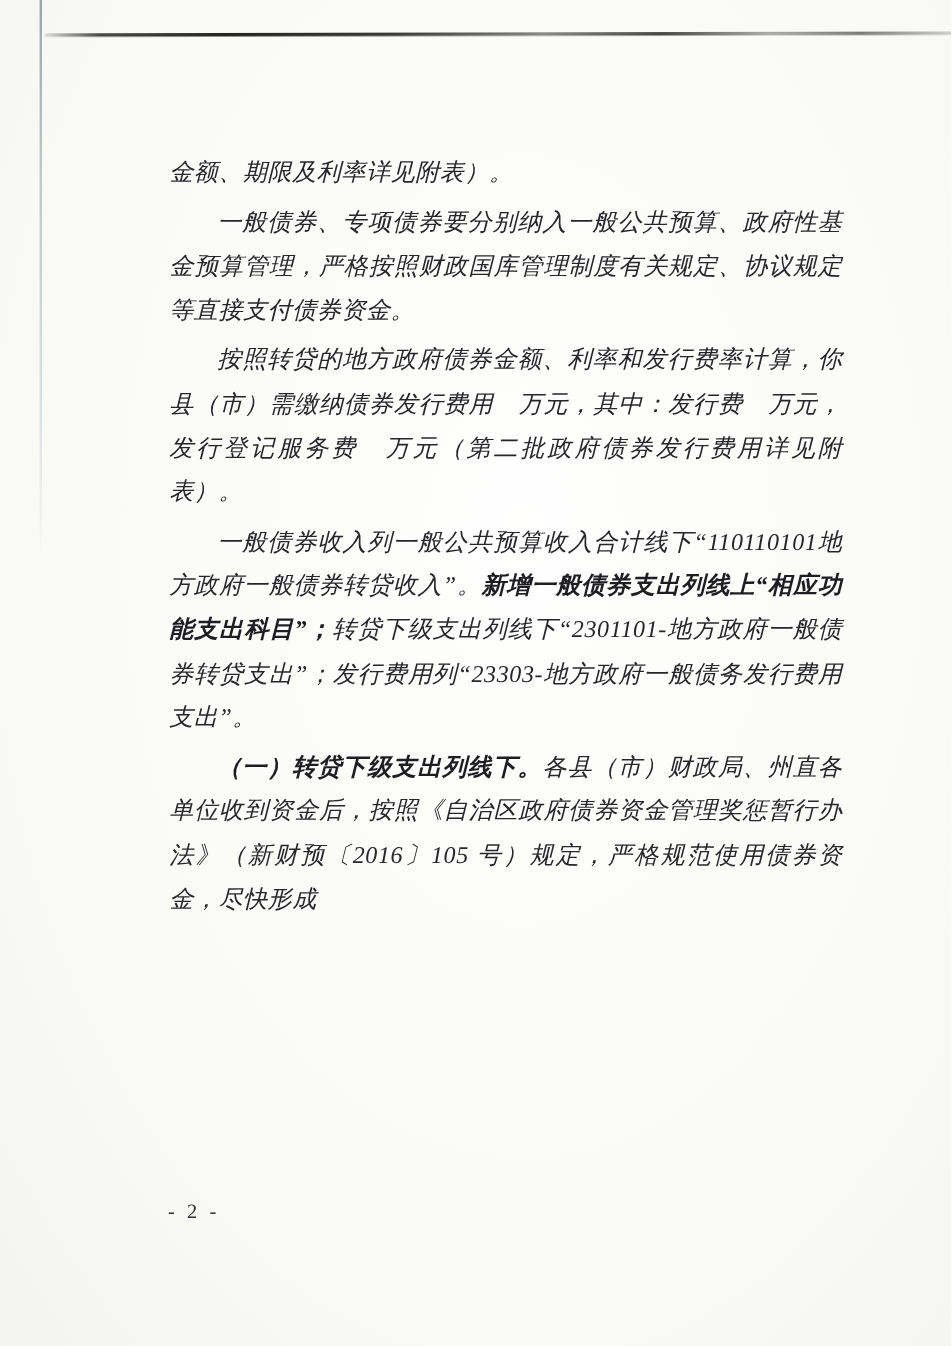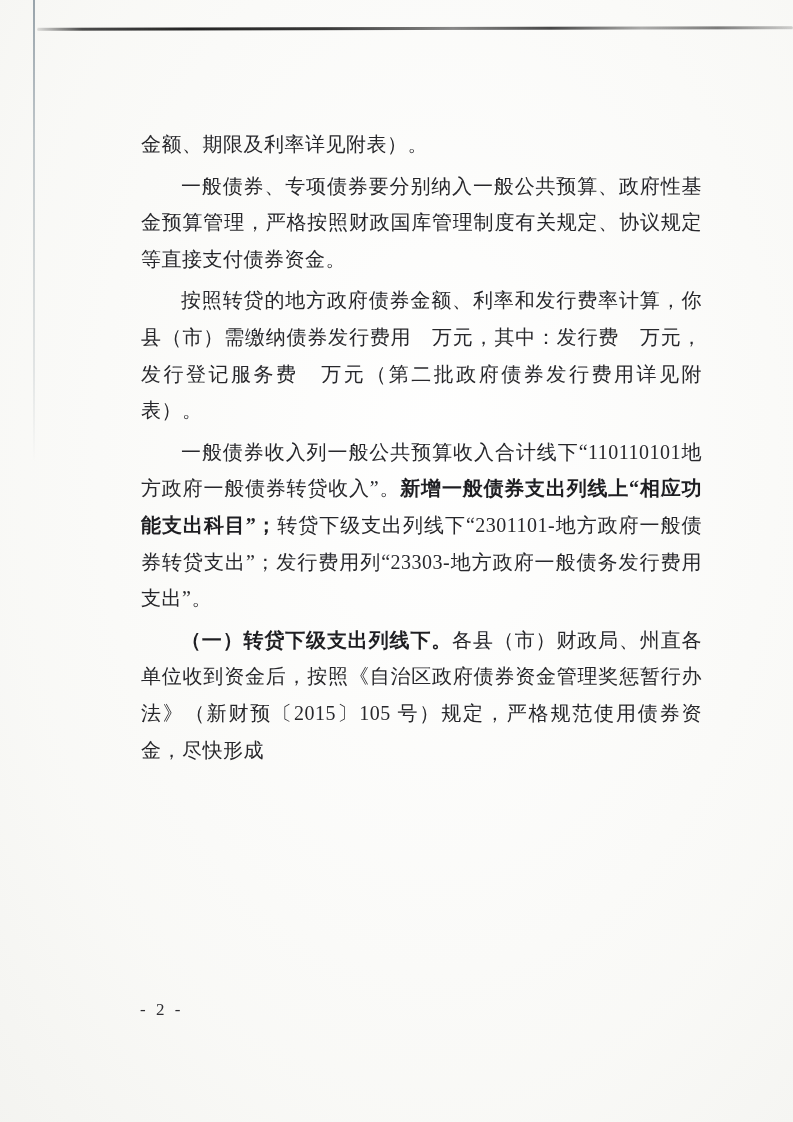--- a/index.html
+++ b/index.html
@@ -60,20 +60,21 @@
   .doc-body {
     position: absolute;
     left: 141px;
     top: 126px;
     width: 561px;
     font-size: 20px;
     line-height: 36.6px;
     letter-spacing: 0.5px;
     color: #27272b;
     text-align: justify;
+    font-style: italic;
   }
   .para {
     margin: 0;
   }
   .para + .para {
     margin-top: 5px;
   }
   .indent {
     text-indent: 2em;
   }
@@ -101,16 +102,16 @@
 <div class="paper"></div>
 
 <div class="scan-top-line"></div>
 <div class="scan-left-line"></div>
 
 <div class="doc-body">
     <p class="para"><span class="seg">金额、期限及利率详见附表）。</span></p>
     <p class="para indent"><span class="seg">一般债券、专项债券要分别纳入一般公共预算、政府性基金预算管理，严格按照财政国库管理制度有关规定、协议规定等直接支付债券资金。</span></p>
     <p class="para indent"><span class="seg">按照转贷的地方政府债券金额、利率和发行费率计算，你县（市）需缴纳债券发行费用　万元，其中：发行费　万元，发行登记服务费　万元（第二批政府债券发行费用详见附表）。</span></p>
     <p class="para indent"><span class="seg">一般债券收入列一般公共预算收入合计线下“110110101地方政府一般债券转贷收入”。</span><span class="seg bold">新增一般债券支出列线上“相应功能支出科目”；</span><span class="seg">转贷下级支出列线下“2301101-地方政府一般债券转贷支出”；发行费用列“23303-地方政府一般债务发行费用支出”。</span></p>
-    <p class="para indent"><span class="seg bold">（一）转贷下级支出列线下。</span><span class="seg">各县（市）财政局、州直各单位收到资金后，按照《自治区政府债券资金管理奖惩暂行办法》（新财预〔2015〕105 号）规定，严格规范使用债券资金，尽快形成</span></p>
+    <p class="para indent"><span class="seg bold">（一）转贷下级支出列线下。</span><span class="seg">各县（市）财政局、州直各单位收到资金后，按照《自治区政府债券资金管理奖惩暂行办法》（新财预〔2016〕105 号）规定，严格规范使用债券资金，尽快形成</span></p>
   </div>
 
 <div class="page-number">- 2 -</div>
 
 </body></html>

